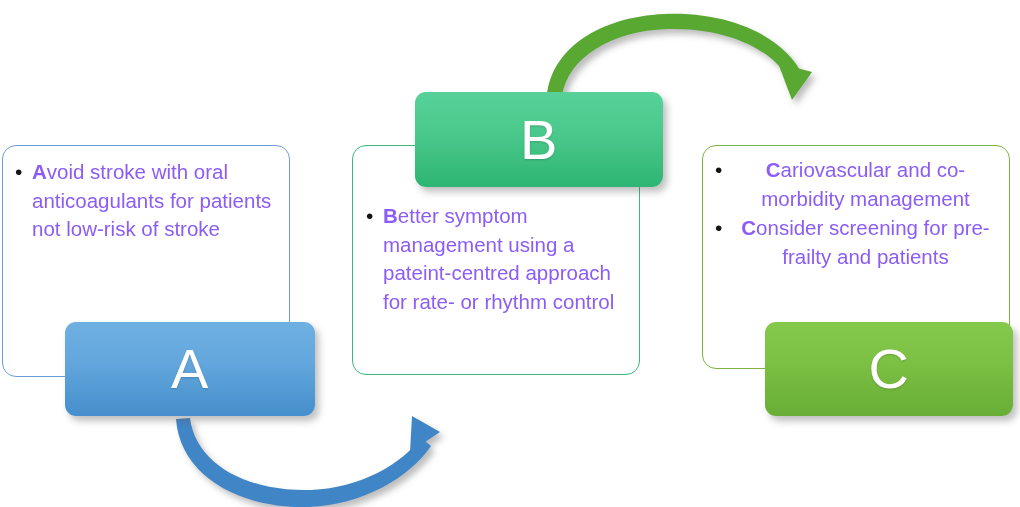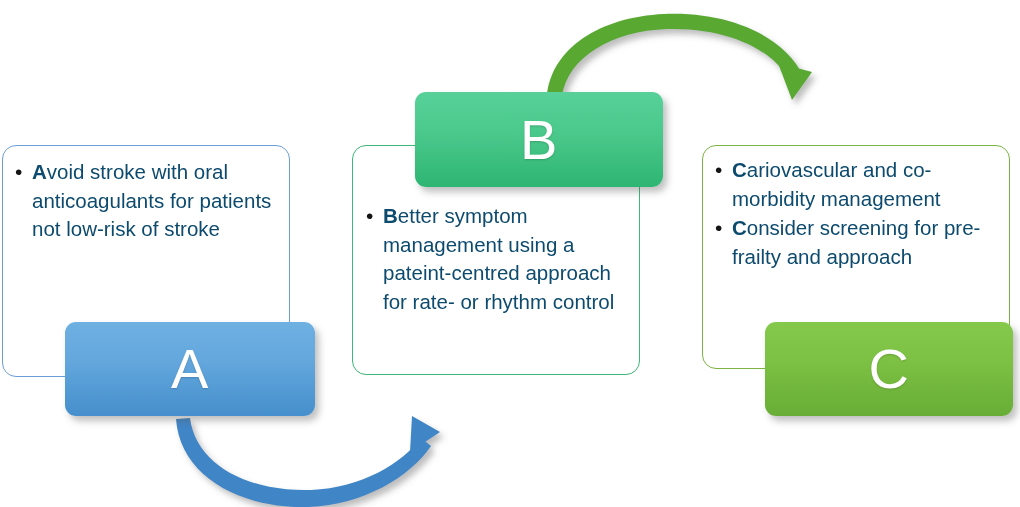--- a/index.html
+++ b/index.html
@@ -21,27 +21,27 @@
   
   .panel {
     position: absolute;
     background: #ffffff;
     border-radius: 14px;
     box-sizing: border-box;
     z-index: 2;
   }
   .panel-a { border: 1.4px solid #6b9ed6; }
   .panel-b { border: 1.4px solid #3cb878; }
-  .panel-c { border: 1.4px solid #7cb342; }
+  .panel-c { border: 1.4px solid #7cb342; text-align: center; }
 
   .bullets {
     margin: 0;
     padding: 0;
     list-style: none;
-    color: #0c4a6e;
+    color: #8b5cf6;
     font-size: 20.5px;
     line-height: 1.40;
   }
   .bullets li {
     position: relative;
     padding-left: 17px;
     margin-bottom: 1px;
   }
   .bullets li::before {
     content: "\2022";
@@ -131,21 +131,21 @@
 
   <div class="panel panel-b" style="left:352px; top:145px; width:288px; height:230px;">
     <ul class="bullets" style="margin:56px 12px 0 13px;">
       <li><b>B</b><span>etter symptom management using a pateint-centred approach for rate- or rhythm control</span></li>
     </ul>
   </div>
 
   <div class="panel panel-c" style="left:702px; top:145px; width:308px; height:224px;">
     <ul class="bullets" style="margin:10px 10px 0 12px;">
       <li><b>C</b><span>ariovascular and co-morbidity management</span></li>
-      <li><b>C</b><span>onsider screening for pre-frailty and approach</span></li>
+      <li><b>C</b><span>onsider screening for pre-frailty and patients</span></li>
     </ul>
   </div>
 
   <div class="tile tile-a" style="left:65px; top:322px; width:250px; height:94px;">
     <span>A</span>
   </div>
 
   <div class="tile tile-b" style="left:415px; top:92px; width:248px; height:95px;">
     <span>B</span>
   </div>

